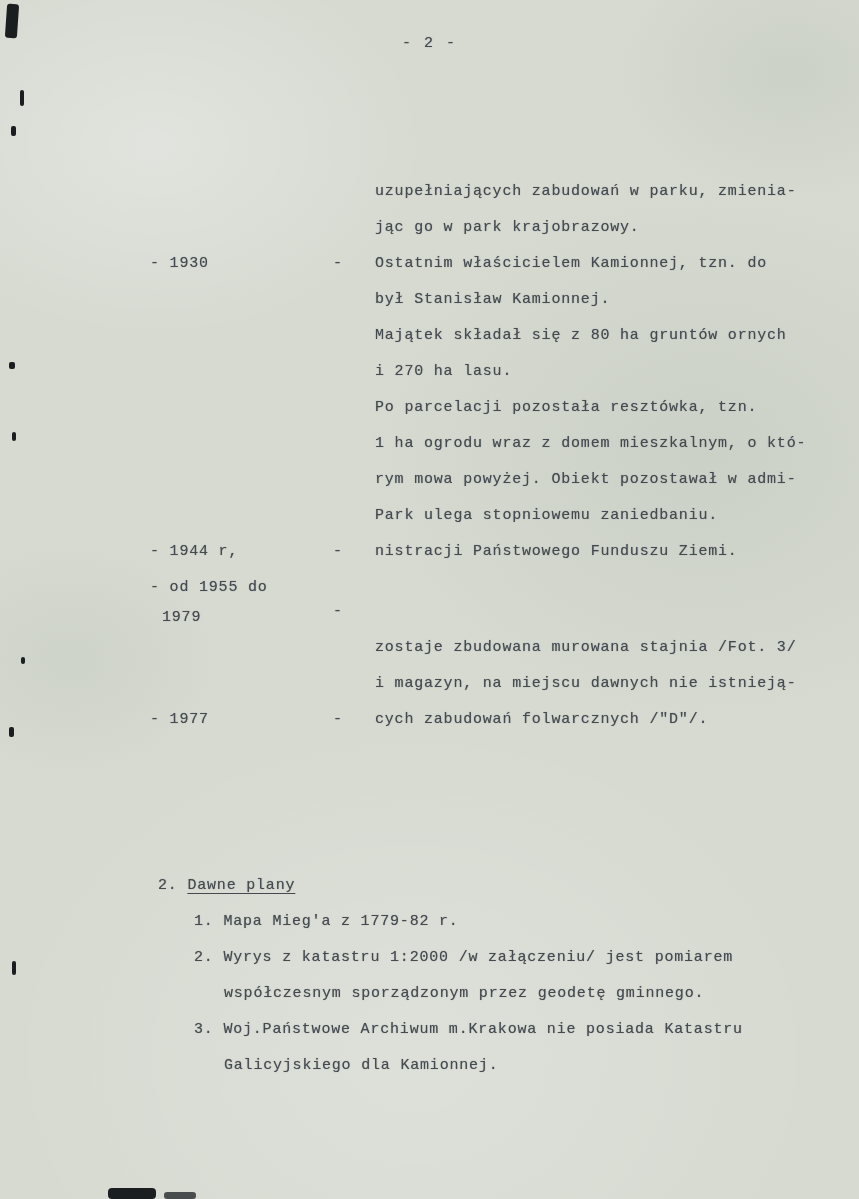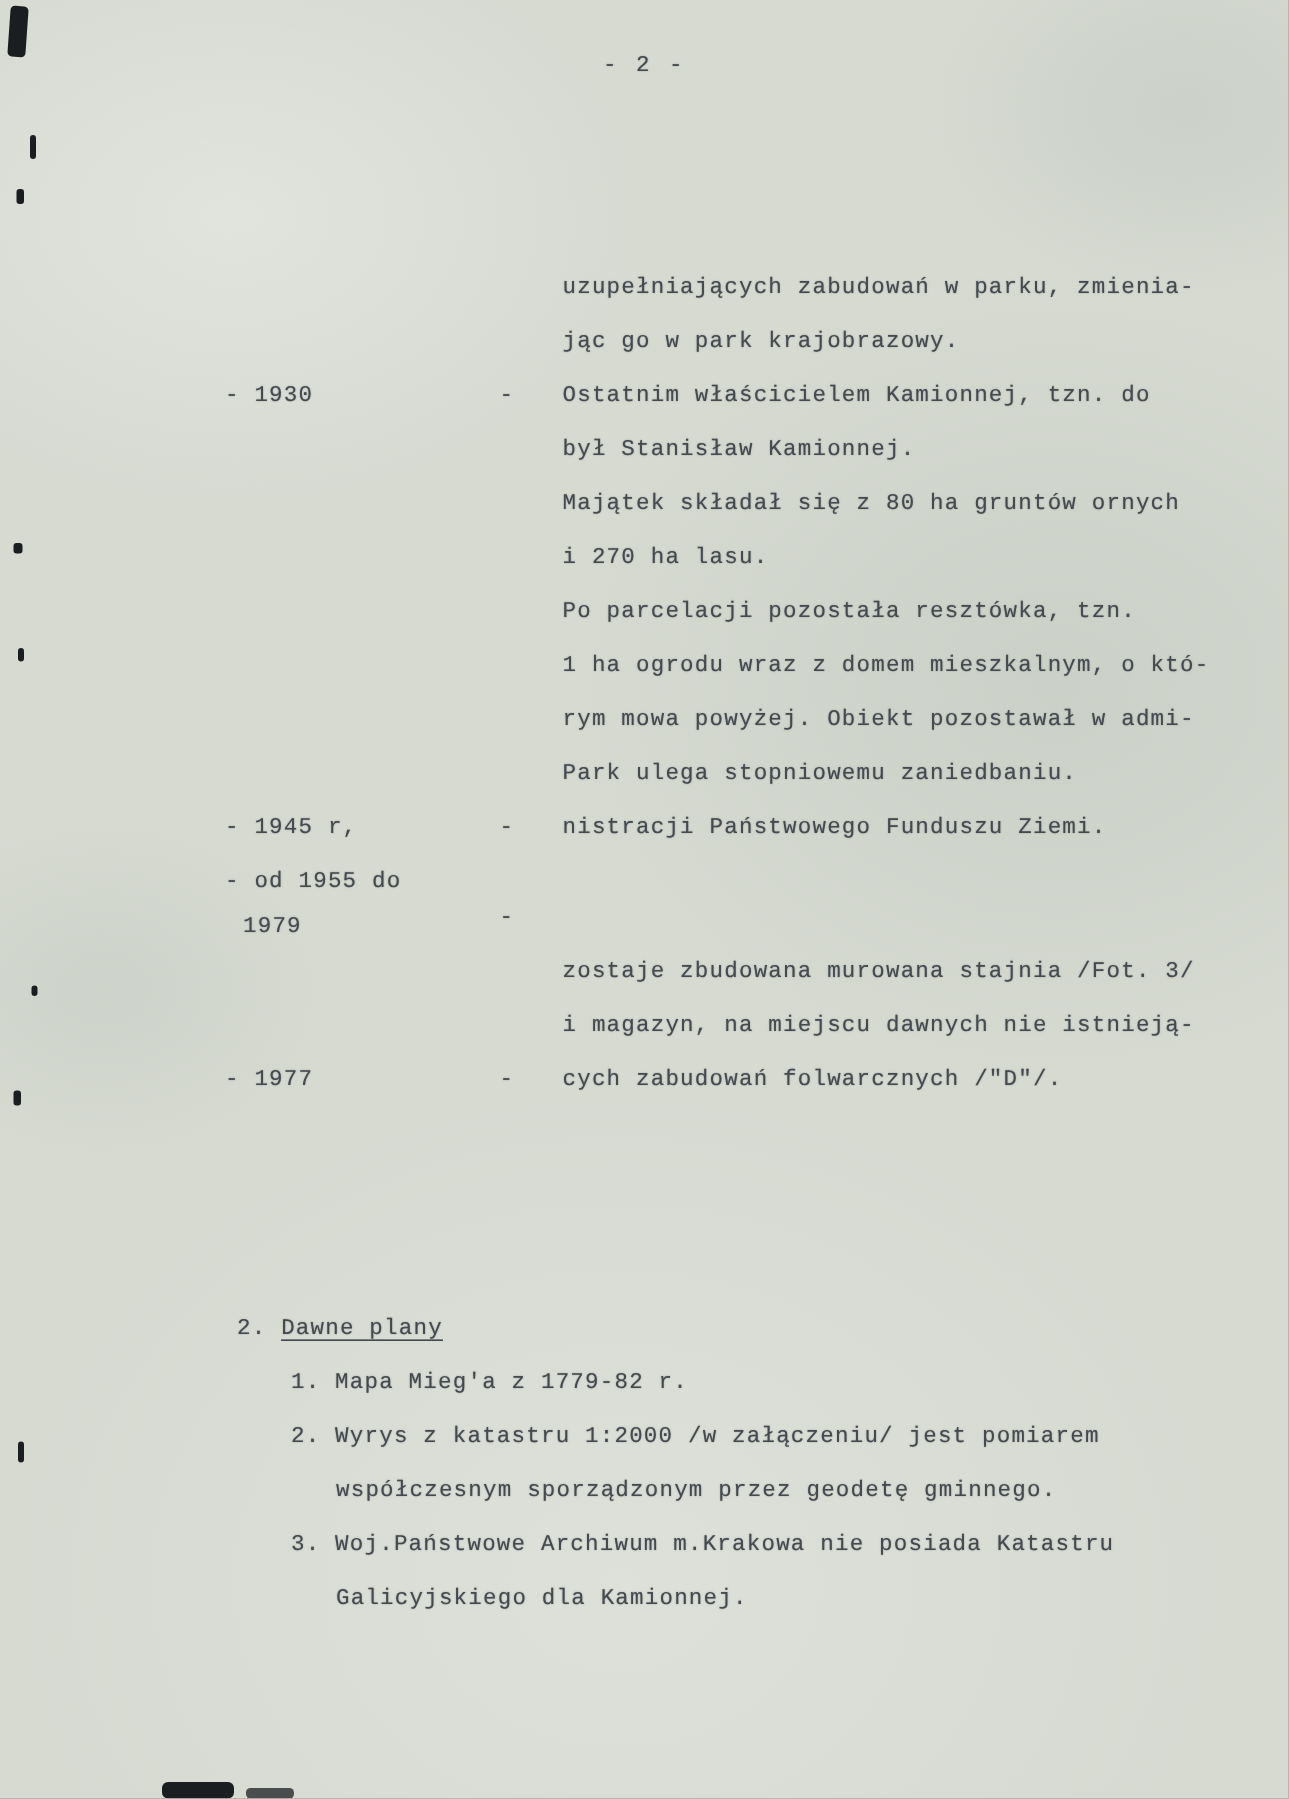--- a/index.html
+++ b/index.html
@@ -98,21 +98,21 @@
       <div class="dash line">-</div>
       <div class="body">
         <div class="line">uzupełniających zabudowań w parku, zmienia-</div>
         <div class="line">jąc go w park krajobrazowy.</div>
         <div class="line">Ostatnim właścicielem Kamionnej, tzn. do</div>
       </div>
     </div>
 
     <div class="entry">
       <div class="date">
-        <div class="line">- 1945 r,</div>
+        <div class="line">- 1944 r,</div>
       </div>
       <div class="dash line">-</div>
       <div class="body">
         <div class="line">był Stanisław Kamionnej.</div>
         <div class="line">Majątek składał się z 80 ha gruntów ornych</div>
         <div class="line">i 270 ha lasu.</div>
         <div class="line">Po parcelacji pozostała resztówka, tzn.</div>
         <div class="line">1 ha ogrodu wraz z domem mieszkalnym, o któ-</div>
         <div class="line">rym mowa powyżej. Obiekt pozostawał w admi-</div>
         <div class="line">Park ulega stopniowemu zaniedbaniu.</div>

